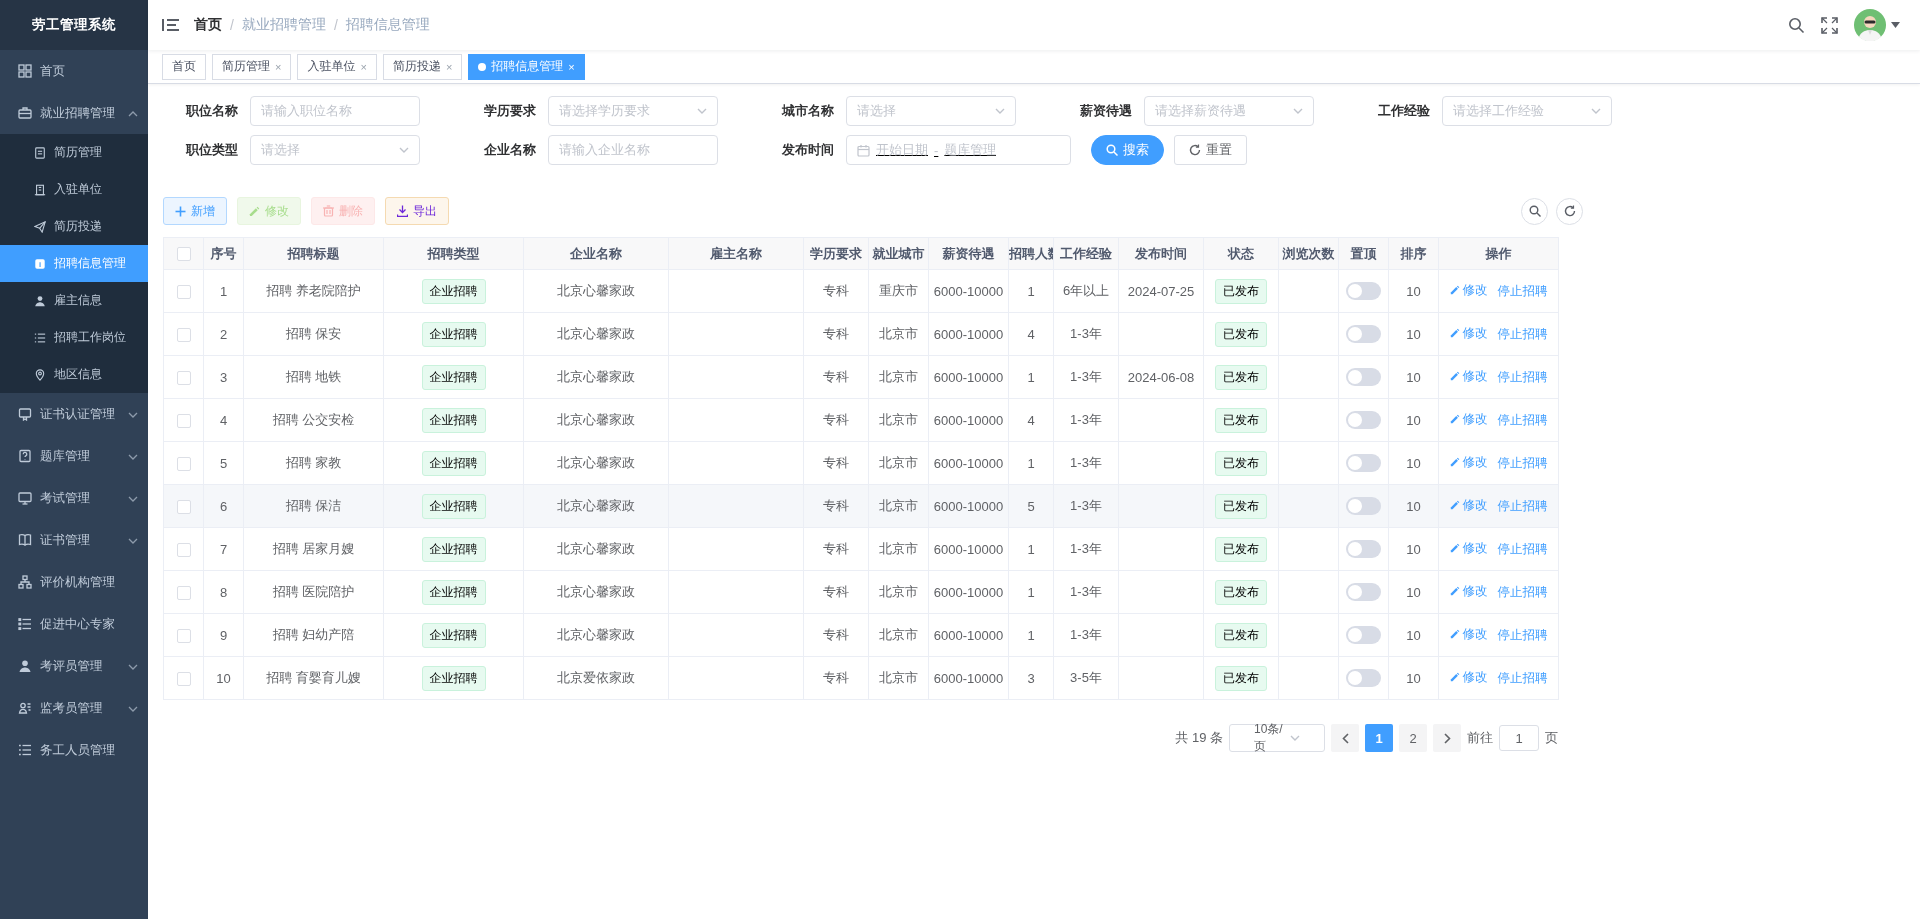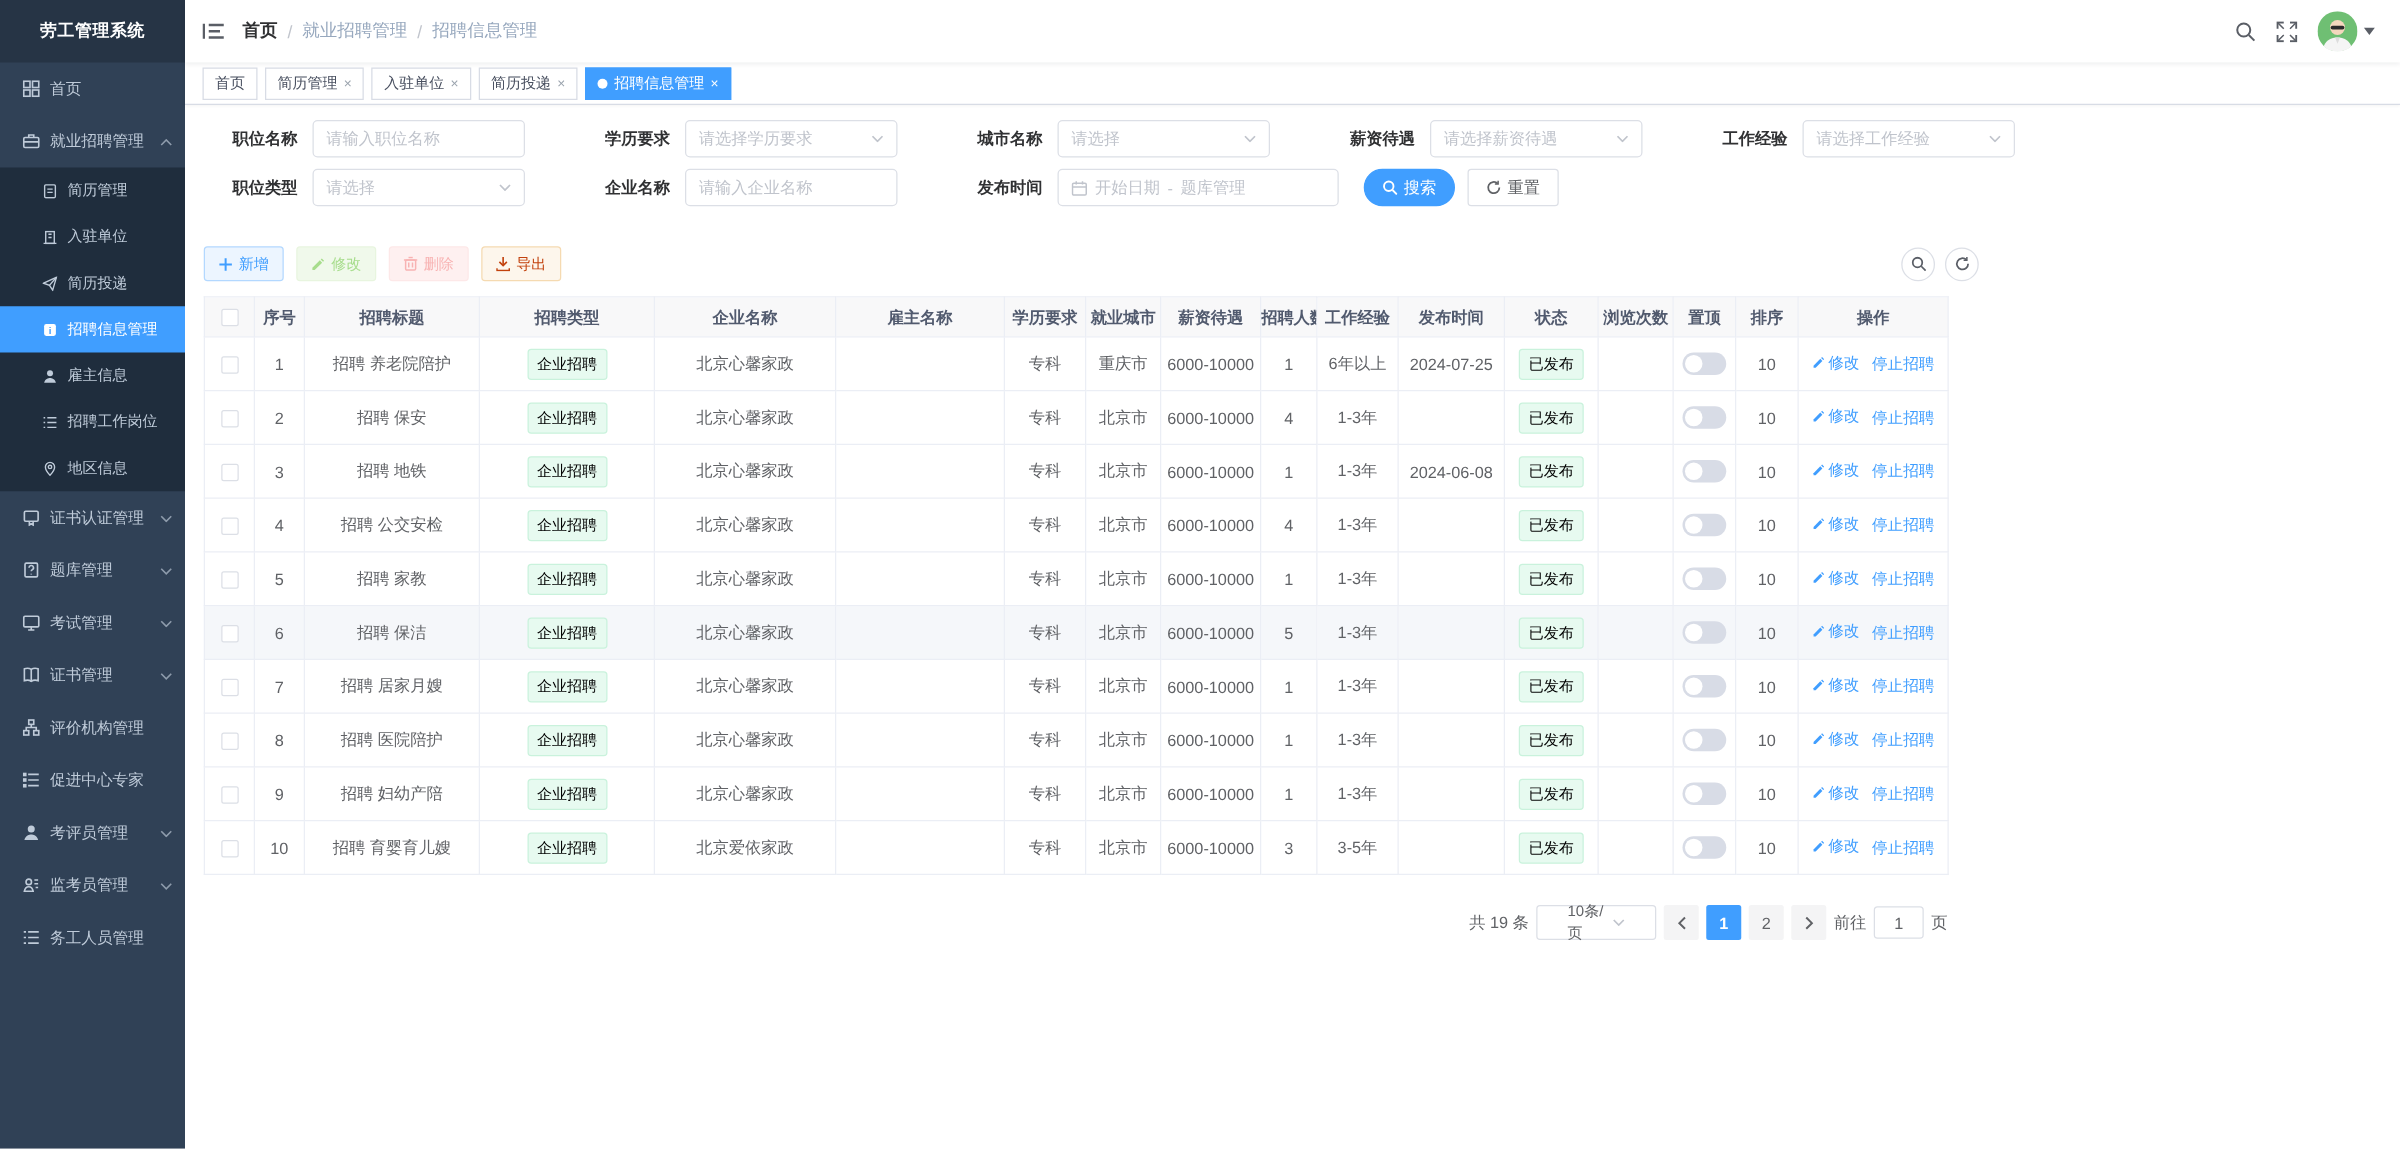--- a/index.html
+++ b/index.html
@@ -47,38 +47,38 @@
   .content { padding:12px 0 0 15px; width:1435px; }
 
   .filter-row { display:flex; align-items:center; margin-bottom:9px; }
   .fgroup { display:flex; align-items:center; margin-right:41px; }
   .fgroup label { width:75px; text-align:right; margin-right:12px; font-size:13px;
     color:#303133; font-weight:600; white-space:nowrap; }
   .ctrl { width:170px; height:30px; border:1px solid #dcdfe6; border-radius:4px;
     display:flex; align-items:center; padding:0 10px; background:#fff; font-size:13px; }
   .ctrl .ph { color:#c0c4cc; flex:1; white-space:nowrap; overflow:hidden; }
   .ctrl .sel-arrow { color:#c0c4cc; margin-left:4px; display:flex; }
-  .daterange { width:225px; gap:6px; }
+  .daterange { width:225px; gap:6px;text-decoration:underline; }
   .daterange .ph { flex:0 1 auto; text-align:center; }
   .daterange .dsep { color:#c0c4cc; }
   .cal { color:#c0c4cc; display:flex; }
 
   .btn { height:30px; border-radius:3px; display:inline-flex; align-items:center; gap:5px;
     padding:0 14px; font-size:13px; cursor:pointer; border:1px solid #dcdfe6; background:#fff; color:#606266; }
   .btn-primary { background:#409eff; border-color:#409eff; color:#fff; }
   .btn-search { margin-left:20px;border-radius:15px; }
   .btn-reset { margin-left:10px; }
 
   .toolbar { display:flex; align-items:center; margin:32px 0 12px 0; }
   .tbtn { height:28px; padding:0 11px; font-size:12px; border-radius:3px; display:inline-flex;
     align-items:center; gap:5px; cursor:pointer; margin-right:10px; border:1px solid; }
   .tbtn-add    { color:#409eff; background:#ecf5ff; border-color:#b3d8ff; }
   .tbtn-edit   { color:#a7dd8c; background:#f0f9eb; border-color:#e8f5df; cursor:not-allowed; }
   .tbtn-del    { color:#f8b3b3; background:#fef0f0; border-color:#fde8e8; cursor:not-allowed; }
-  .tbtn-export { color:#c2410c; background:#fdf6ec; border-color:#f5dab1;text-align:center; }
+  .tbtn-export { color:#6d28d9; background:#fdf6ec; border-color:#f5dab1;text-align:center; }
   .tool-right { margin-left:auto; display:flex; gap:8px; }
   .circle-btn { width:27px; height:27px; border-radius:50%; border:1px solid #dcdfe6;
     background:#fff; display:flex; align-items:center; justify-content:center; color:#5a5e66; cursor:pointer; }
 
   table.grid { border-collapse:collapse; table-layout:fixed; width:1395px; font-size:13px; }
   table.grid th, table.grid td { border:1px solid #ebeef5; text-align:center;
     overflow:hidden; white-space:nowrap; }
   table.grid th { background:#f8f8f9; color:#515a6e; font-weight:700; height:32px; }
   table.grid td { height:43px; color:#606266; background:#fff; }
   tr.hl td { background:#f5f7fa; }

